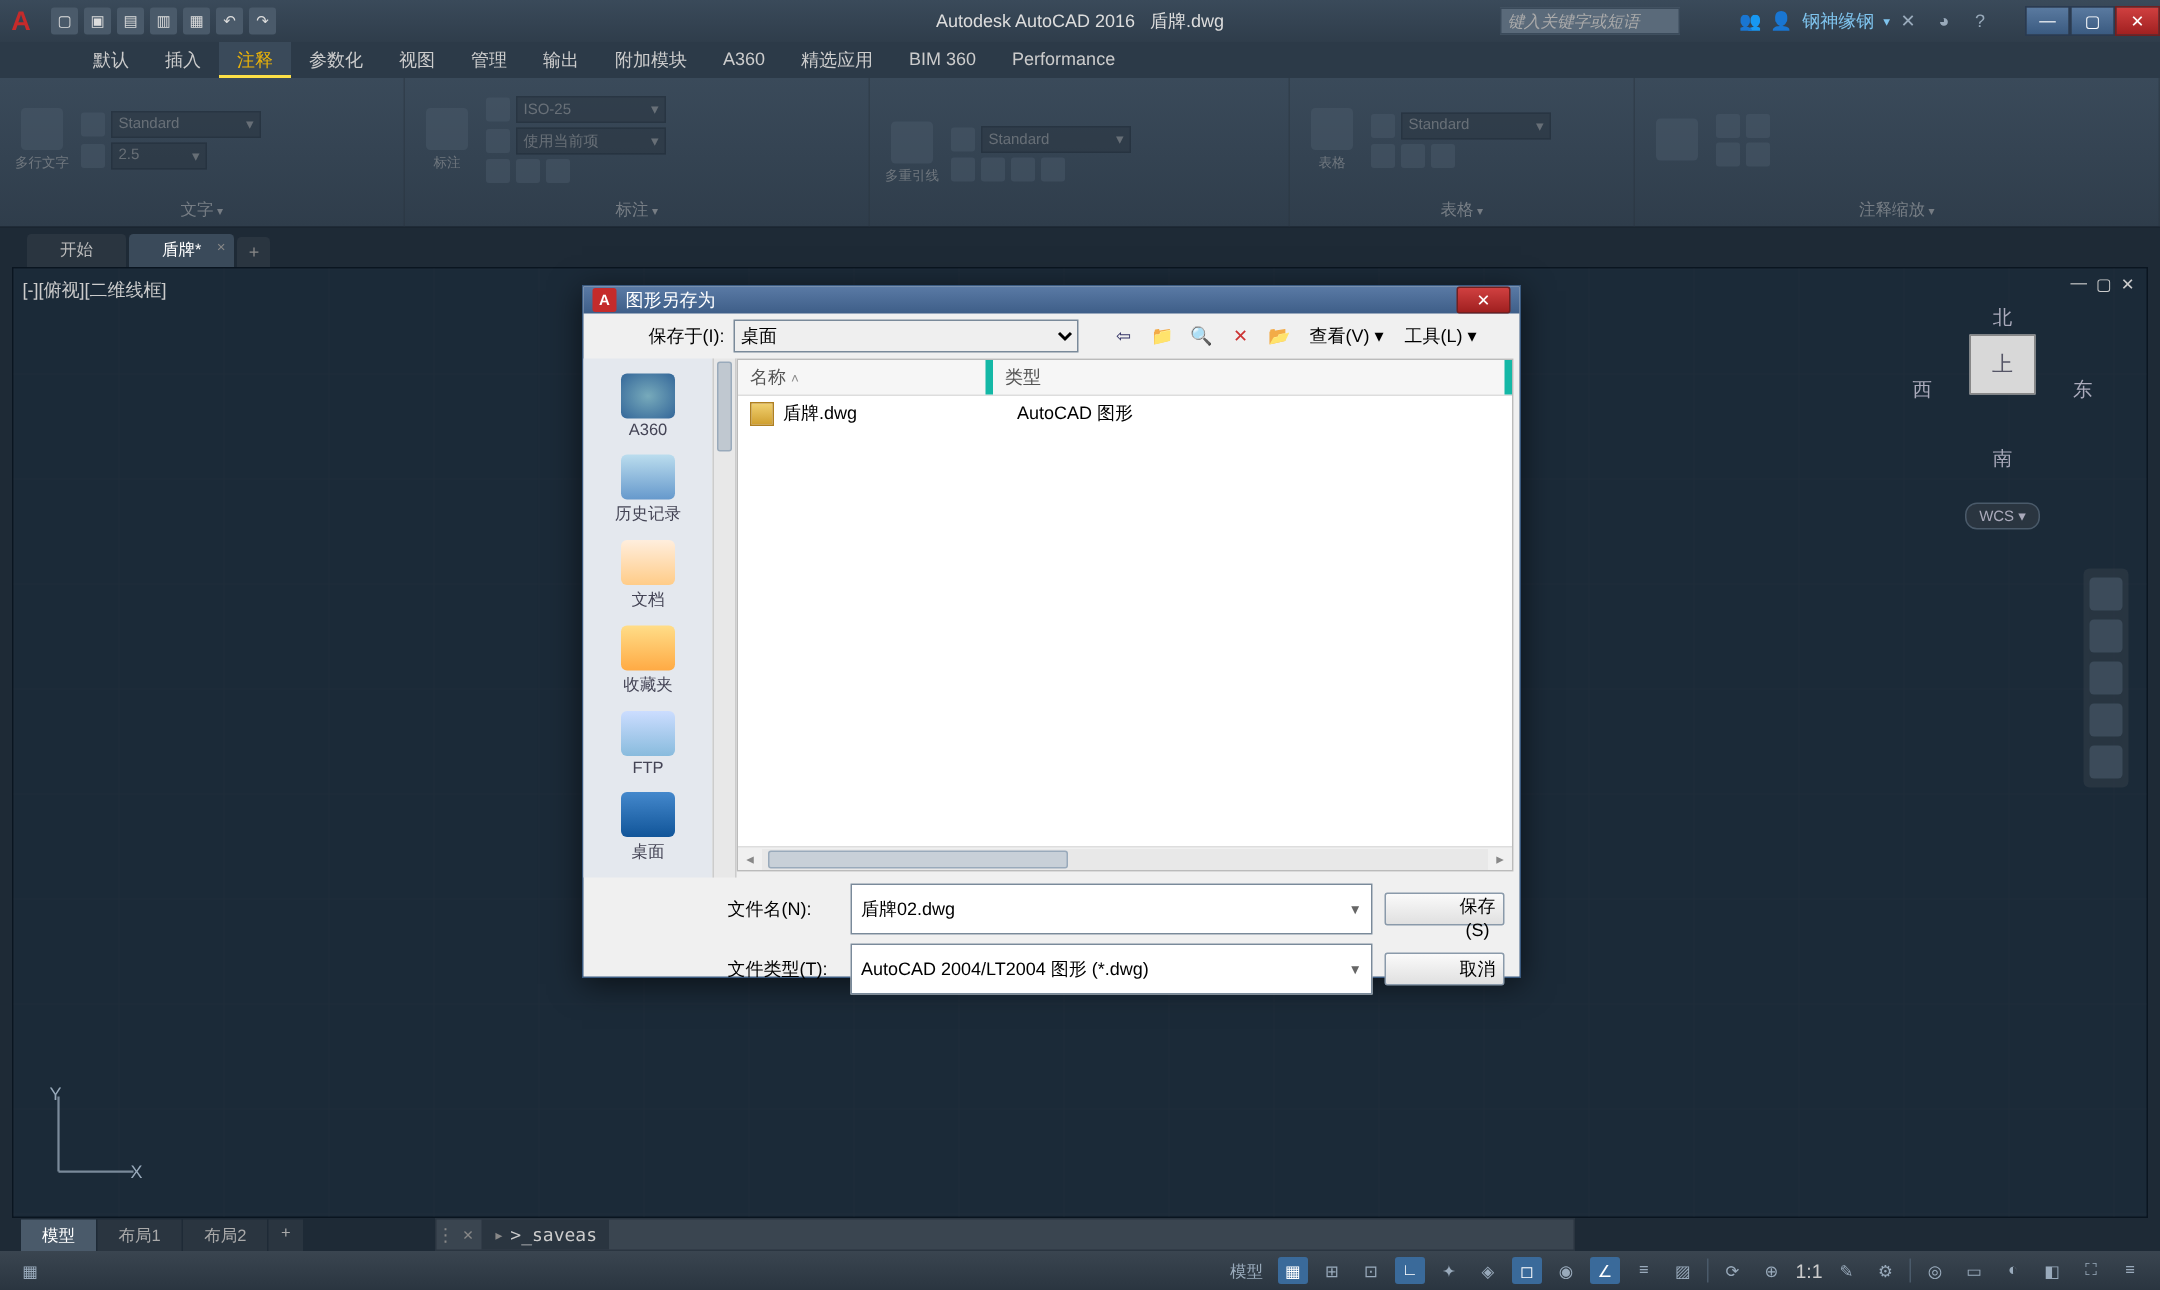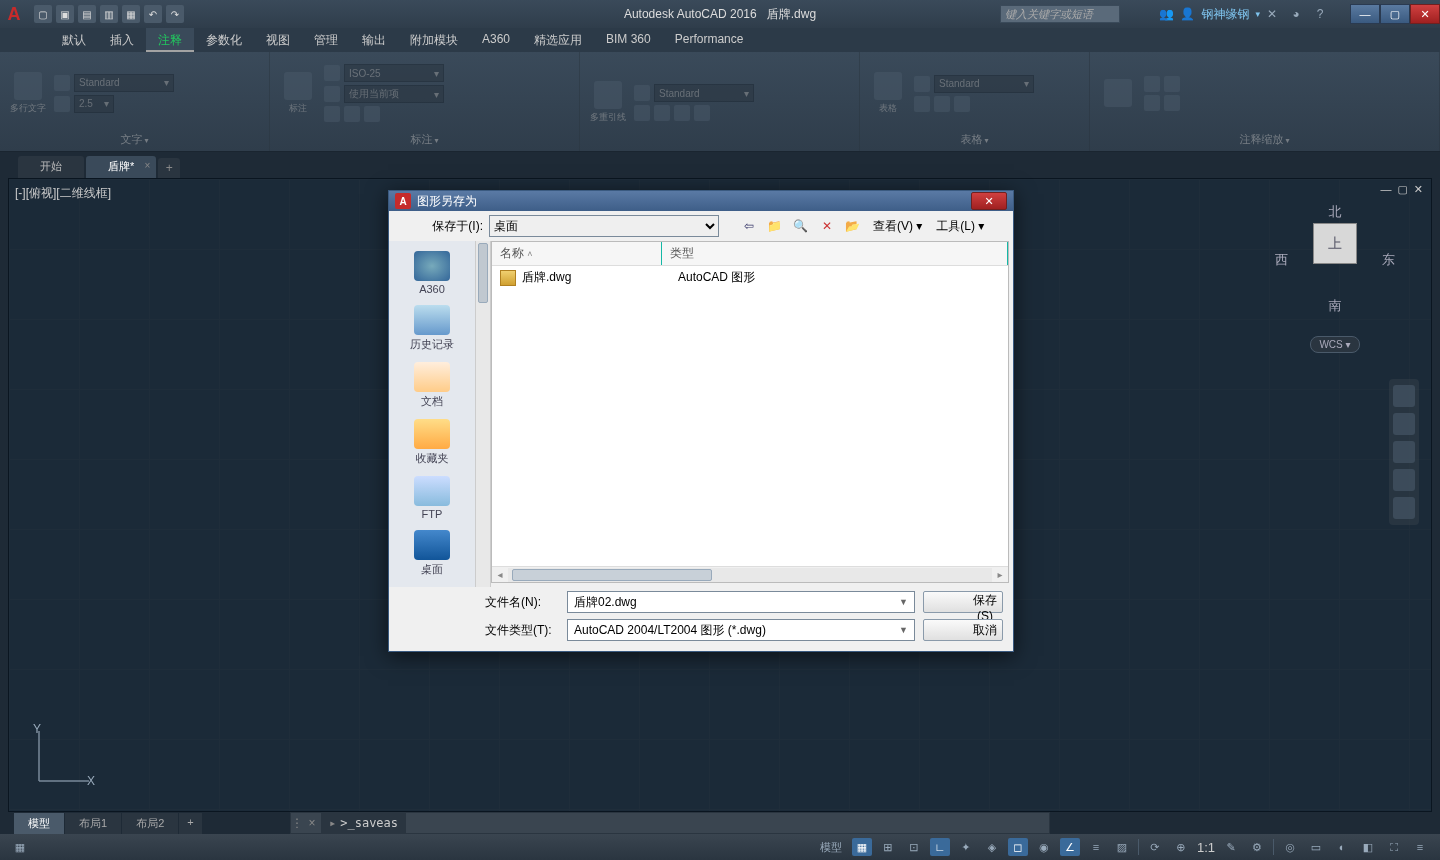--- a/index.html
+++ b/index.html
@@ -16,21 +16,21 @@
 .titlebar .rhelp { position:absolute; right:112px; display:flex; gap:8px; }
 .titlebar .rhelp span { width:16px;height:16px;color:#9ab; font-size:12px; cursor:pointer; display:flex; align-items:center; justify-content:center;}
 .titlebar .winbtns { position:absolute; right:0; display:flex; }
 .titlebar .winbtns div { width:30px; height:20px; display:flex; align-items:center; justify-content:center; font-size:11px; color:#fff; cursor:pointer; }
 .titlebar .winbtns .min,.titlebar .winbtns .max { background:linear-gradient(#5a7aa0,#3a5a80); border:1px solid #2a3a50;}
 .titlebar .winbtns .close { background:linear-gradient(#d04040,#a02020); border:1px solid #702020;}
 
 
 .ribbon-tabs { height:24px; background:#2c3a48; display:flex; padding-left:50px; }
 .ribbon-tabs div { padding:4px 12px; font-size:12px; color:#ccc; cursor:pointer; }
-.ribbon-tabs div.active { background:#3a4a5a; border-bottom:2px solid #a3a3a3; color:#22c55e; }
+.ribbon-tabs div.active { background:#3a4a5a; border-bottom:2px solid #fde047; color:#eab308; }
 
 
 .ribbon { height:100px; background:linear-gradient(#3a4a5a,#2f3d4b); display:flex; border-bottom:1px solid #1a2530; }
 .ribbon .panel { border-right:1px solid #2a3540; padding:4px 8px 2px; display:flex; flex-direction:column; justify-content:space-between; opacity:0.5; }
 .ribbon .panel .tools { display:flex; gap:6px; flex:1; align-items:center; }
 .ribbon .panel .tools .big { width:40px; height:60px; display:flex; flex-direction:column; align-items:center; justify-content:center; font-size:9px; color:#aaa; gap:2px;}
 .ribbon .panel .tools .big .ico { width:28px; height:28px; background:#4a5a6a; border-radius:3px; }
 .ribbon .panel .tools .col { display:flex; flex-direction:column; gap:3px; }
 .ribbon .panel .tools .col .row { display:flex; gap:4px; align-items:center; font-size:10px; color:#999;}
 .ribbon .panel .tools .col .row .ico { width:16px; height:16px; background:#4a5a6a; border-radius:2px; }
@@ -93,38 +93,38 @@
 .dialog .dtop .tbtn { width:20px; height:20px; display:flex; align-items:center; justify-content:center; font-size:12px; cursor:pointer; color:#336; }
 .dialog .dtop .tmenu { font-size:12px; cursor:pointer; padding:0 4px;}
 .dialog .dbody { flex:1; display:flex; }
 .dialog .places { width:86px; background:#e4e8ee; display:flex; flex-direction:column; align-items:center; padding:6px 0; gap:2px; overflow:hidden;}
 .dialog .places .pl { width:72px; display:flex; flex-direction:column; align-items:center; font-size:11px; color:#445; gap:2px; padding:4px 0; cursor:pointer;}
 .dialog .places .pl .pico { width:36px; height:30px; border-radius:4px;}
 .dialog .scrollarea{width:16px;background:#e8e8e8;border-left:1px solid #ccc;border-right:1px solid #ccc;position:relative;}
 .dialog .scrollarea .thumb{position:absolute;top:2px;left:2px;right:2px;height:60px;background:#c0c8d0;border:1px solid #9ab;border-radius:2px;}
 .dialog .filelist { flex:1; background:#fff; border:1px solid #bbb; margin:0 4px 4px 0; display:flex; flex-direction:column; font-size:12px; position:relative;}
 .dialog .filelist .hdr { display:flex; border-bottom:1px solid #ddd; background:#f6f6f6; }
-.dialog .filelist .hdr div { padding:3px 8px; border-right:1px solid #14b8a6; color:#555; }
+.dialog .filelist .hdr div { padding:3px 8px; border-right:5px solid #14b8a6; color:#555; }
 .dialog .filelist .row { display:flex; padding:3px 8px; gap:6px; align-items:center; cursor:pointer;}
 .dialog .filelist .row .fico { width:16px; height:16px; background:linear-gradient(#f0d070,#d0a030); border:1px solid #b08020; }
 .dialog .filelist .hscroll{position:absolute;bottom:0;left:0;right:0;height:16px;background:#f0f0f0;border-top:1px solid #ddd;display:flex;align-items:center;}
 .dialog .filelist .hscroll .ar{width:16px;text-align:center;color:#888;font-size:10px;cursor:pointer;}
 .dialog .filelist .hscroll .track{flex:1;height:14px;background:#e8e8e8;position:relative;}
 .dialog .filelist .hscroll .track .th{position:absolute;left:4px;width:200px;top:1px;bottom:1px;background:#c8d0d8;border:1px solid #9ab;border-radius:2px;}
 .dialog .rpanel { width:200px; padding:4px 10px 4px 4px; font-size:12px; display:flex; flex-direction:column; gap:6px; }
 .dialog .rpanel .sect { color:#333; }
 .dialog .rpanel .preview { width:170px; height:76px; background:#0f1a28; border:1px solid #888; display:flex; align-items:center; justify-content:center; }
 .dialog .rpanel .preview svg { width:40px; height:40px; }
 .dialog .rpanel .chk { display:flex; gap:4px; align-items:flex-start; color:#444; font-size:11px; line-height:1.3;}
 .dialog .rpanel .chk.disabled{color:#999;}
 .dialog .rpanel .chk input{margin-top:2px;}
 .dialog .dfoot { padding:4px 10px 10px 96px; display:flex; flex-direction:column; gap:6px; font-size:12px; }
 .dialog .dfoot .frow { display:flex; align-items:center; gap:8px; }
 .dialog .dfoot .frow .flbl { width:74px; }
-.dialog .dfoot .frow .combo { flex:1; height:22px; border:1px solid #7a8a9a; background:#fff; display:flex; align-items:center; padding:0 6px; justify-content:space-between; font-family:SimSun,monospace;}
+.dialog .dfoot .frow .combo { flex:1; height:22px; border:1px solid #7a8a9a; background:#fff; display:flex; align-items:center; padding:16px 6px; justify-content:space-between; font-family:SimSun,monospace;}
 .dialog .dfoot .frow .combo .dd{color:#666;font-size:9px;}
 .dialog .dfoot .frow button { width:80px; height:22px; font-size:12px; cursor:pointer; background:linear-gradient(#fafafa,#e0e0e0); border:1px solid #8a9aaa; border-radius:2px;padding-left:44px;}
 
 .grid{position:absolute;inset:0;background-image:linear-gradient(#24303c 1px,transparent 1px),linear-gradient(90deg,#24303c 1px,transparent 1px);background-size:70px 70px;opacity:0.5;pointer-events:none;}
 </style>
 </head>
 <body>
 
 <div class="titlebar">
   <div class="logo">A</div>
@@ -184,21 +184,21 @@
       <div class="col">
         <div class="row">
             <span class="ico"></span>
             <div class="combo">
               <span>Standard</span>
               <span>▾</span>
             </div>
           </div>
         <div class="row">
             <span class="ico"></span>
-            <div class="combo" style="width:40px">
+            <div class="combo" style="width:64px">
               <span>2.5</span>
               <span>▾</span>
             </div>
           </div>
       </div>
     </div>
     <div class="label">文字</div>
   </div>
   <div class="panel" style="width:310px">
     <div class="tools">

